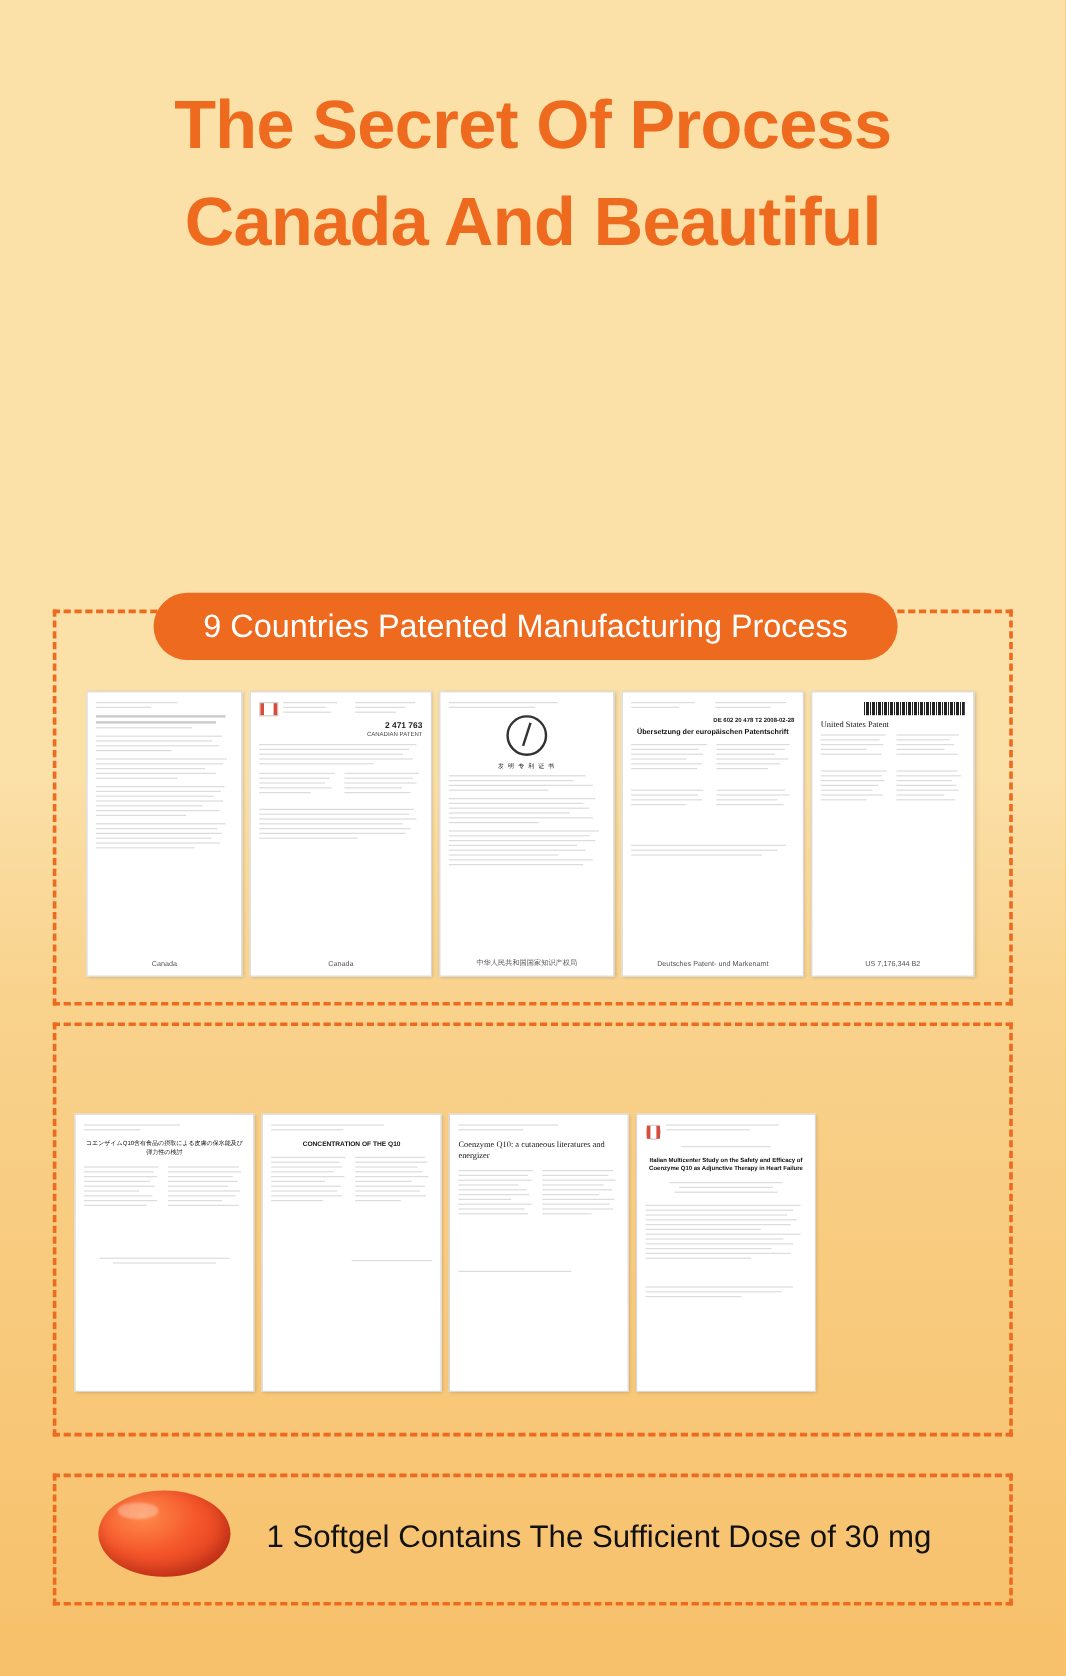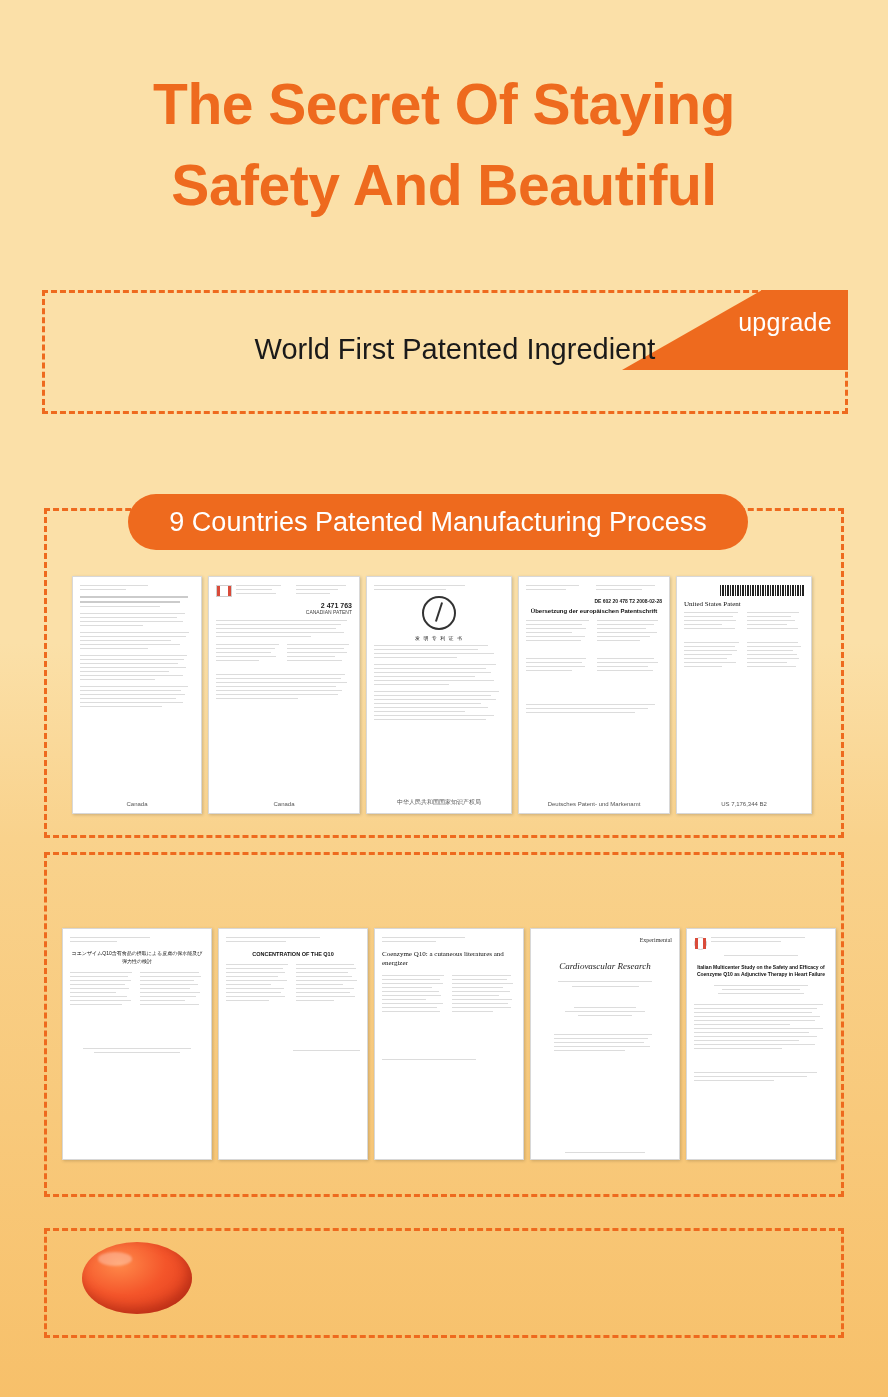--- a/index.html
+++ b/index.html
@@ -276,31 +276,24 @@
     color: #111;
     font-weight: 500;
   }
 </style>
 </head>
 <body>
 
 <div class="page">
 
   <div class="title-block">
-    <div class="title-line">The Secret Of Staying</div>
-    <div class="title-line">Safety And Beautiful</div>
+    <div class="title-line">The Secret Of Process</div>
+    <div class="title-line">Canada And Beautiful</div>
   </div>
 
-  <div class="dashed-box box-patent-ingredient">
-    <div class="ribbon">
-      <div class="ribbon-shape"></div>
-      <div class="ribbon-label">upgrade</div>
-    </div>
-    <div class="ingredient-text">World First Patented Ingredient</div>
-  </div>
 
   <div class="dashed-box box-section1"></div>
   <div class="pill pill-1">9 Countries Patented Manufacturing Process</div>
 
   <div class="docs-row docs-row-1">
 
     <div class="doc" style="width:130px;height:238px;">
       <div class="dl sm" style="width:60%"></div>
       <div class="dl sm" style="width:40%;margin-bottom:6px;"></div>
       <div class="dl" style="width:95%"></div>
@@ -611,39 +604,20 @@
           <div class="dl sm" style="width:94%"></div>
           <div class="dl sm" style="width:88%"></div>
           <div class="dl sm" style="width:92%"></div>
           <div class="dl sm" style="width:64%"></div>
         </div>
       </div>
       <div style="height:44px"></div>
       <div class="dl sm" style="width:70%"></div>
     </div>
 
-    <div class="doc" style="width:150px;height:232px;">
-      <div style="text-align:right;font-family:'Liberation Serif',serif;font-size:6px;color:#333;margin-bottom:18px;">Experimental</div>
-      <div class="ital">Cardiovascular Research</div>
-      <div class="dl sm" style="width:70%;margin:10px auto 4px auto;"></div>
-      <div class="dl sm" style="width:50%;margin:0 auto 20px auto;"></div>
-      <div class="dl sm" style="width:46%;margin:0 auto 3px auto;"></div>
-      <div class="dl sm" style="width:60%;margin:0 auto 3px auto;"></div>
-      <div class="dl sm" style="width:40%;margin:0 auto 18px auto;"></div>
-      <div style="padding:0 16px;">
-        <div class="dl sm" style="width:96%"></div>
-        <div class="dl sm" style="width:92%"></div>
-        <div class="dl sm" style="width:88%"></div>
-        <div class="dl sm" style="width:94%"></div>
-        <div class="dl sm" style="width:70%"></div>
-      </div>
-      <div class="footer">
-        <div class="dl sm" style="width:60%;margin:0 auto;"></div>
-      </div>
-    </div>
 
     <div class="doc" style="width:150px;height:232px;">
       <div class="hdr">
         <div class="flagbox" style="border-radius:50%;width:11px;height:11px;"></div>
         <div class="hdrlines">
           <div class="dl sm" style="width:80%"></div>
           <div class="dl sm" style="width:60%"></div>
         </div>
       </div>
       <div class="dl sm" style="width:55%;margin:0 auto 8px auto;"></div>
@@ -665,14 +639,15 @@
       <div class="dl sm" style="width:66%"></div>
       <div style="height:20px"></div>
       <div class="dl sm" style="width:92%"></div>
       <div class="dl sm" style="width:84%"></div>
       <div class="dl sm" style="width:60%"></div>
     </div>
   </div>
 
   <div class="dashed-box box-section3"></div>
   <div class="softgel"></div>
+  <div class="dose-text">1 Softgel Contains The Sufficient Dose of 30 mg</div>
 
 </div>
 
 </body></html>

